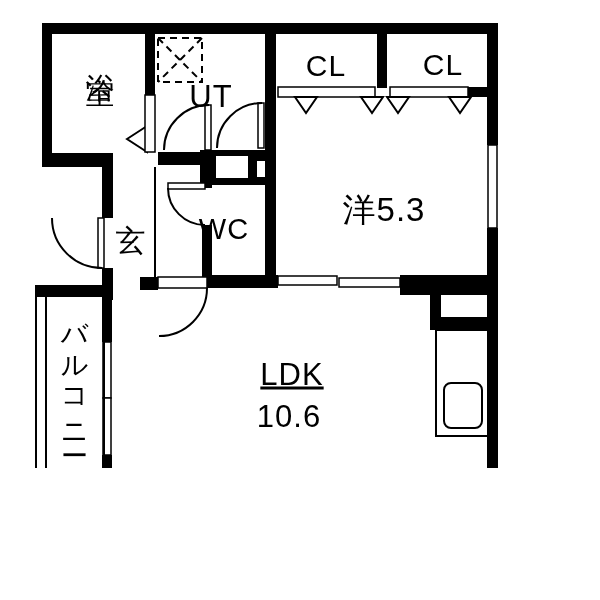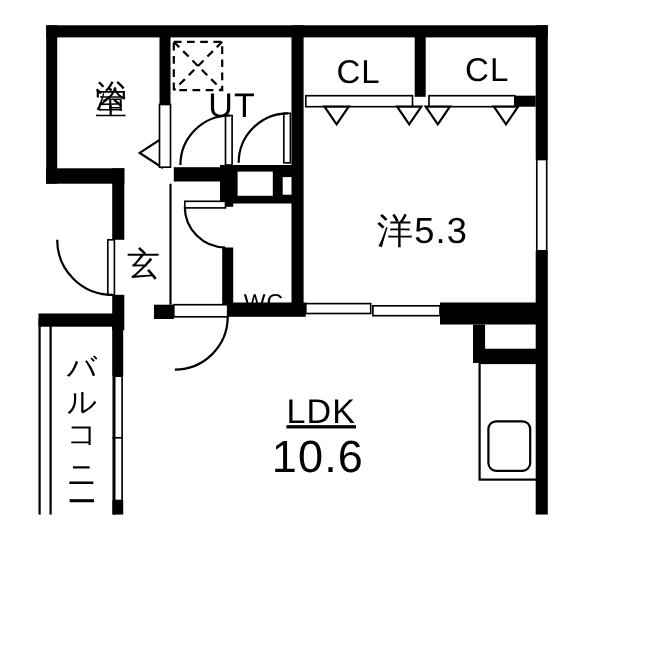--- a/index.html
+++ b/index.html
@@ -121,23 +121,23 @@
   <div class="lbl vert" style="left:100px;top:50px;font-size:29px;">浴室</div>
 
   <div class="lbl" style="left:211px;top:96px;font-size:31px;">UT</div>
 
   <div class="lbl" style="left:326px;top:66px;font-size:30px;">CL</div>
 
   <div class="lbl" style="left:443px;top:65px;font-size:30px;">CL</div>
 
   <div class="lbl" style="left:384px;top:181px;font-size:33px;margin-top:28px;">洋5.3</div>
 
-  <div class="lbl" style="left:240px;top:229px;font-size:21px;margin-top:46px;">WC</div>
+  <div class="lbl" style="left:224px;top:229px;font-size:29px;">WC</div>
 
   <div class="lbl" style="left:131px;top:241px;font-size:30px;">玄</div>
 
   <div class="lbl" style="left:292px;top:374px;font-size:31px;text-decoration:underline;">LDK</div>
 
-  <div class="lbl" style="left:289px;top:416px;font-size:41px;">10.6</div>
+  <div class="lbl" style="left:289px;top:416px;font-size:31px;">10.6</div>
 
   <div class="lbl vert" style="left:74px;top:303px;font-size:27px;">バルコニー</div>
 
 </div>
 
 </body></html>

